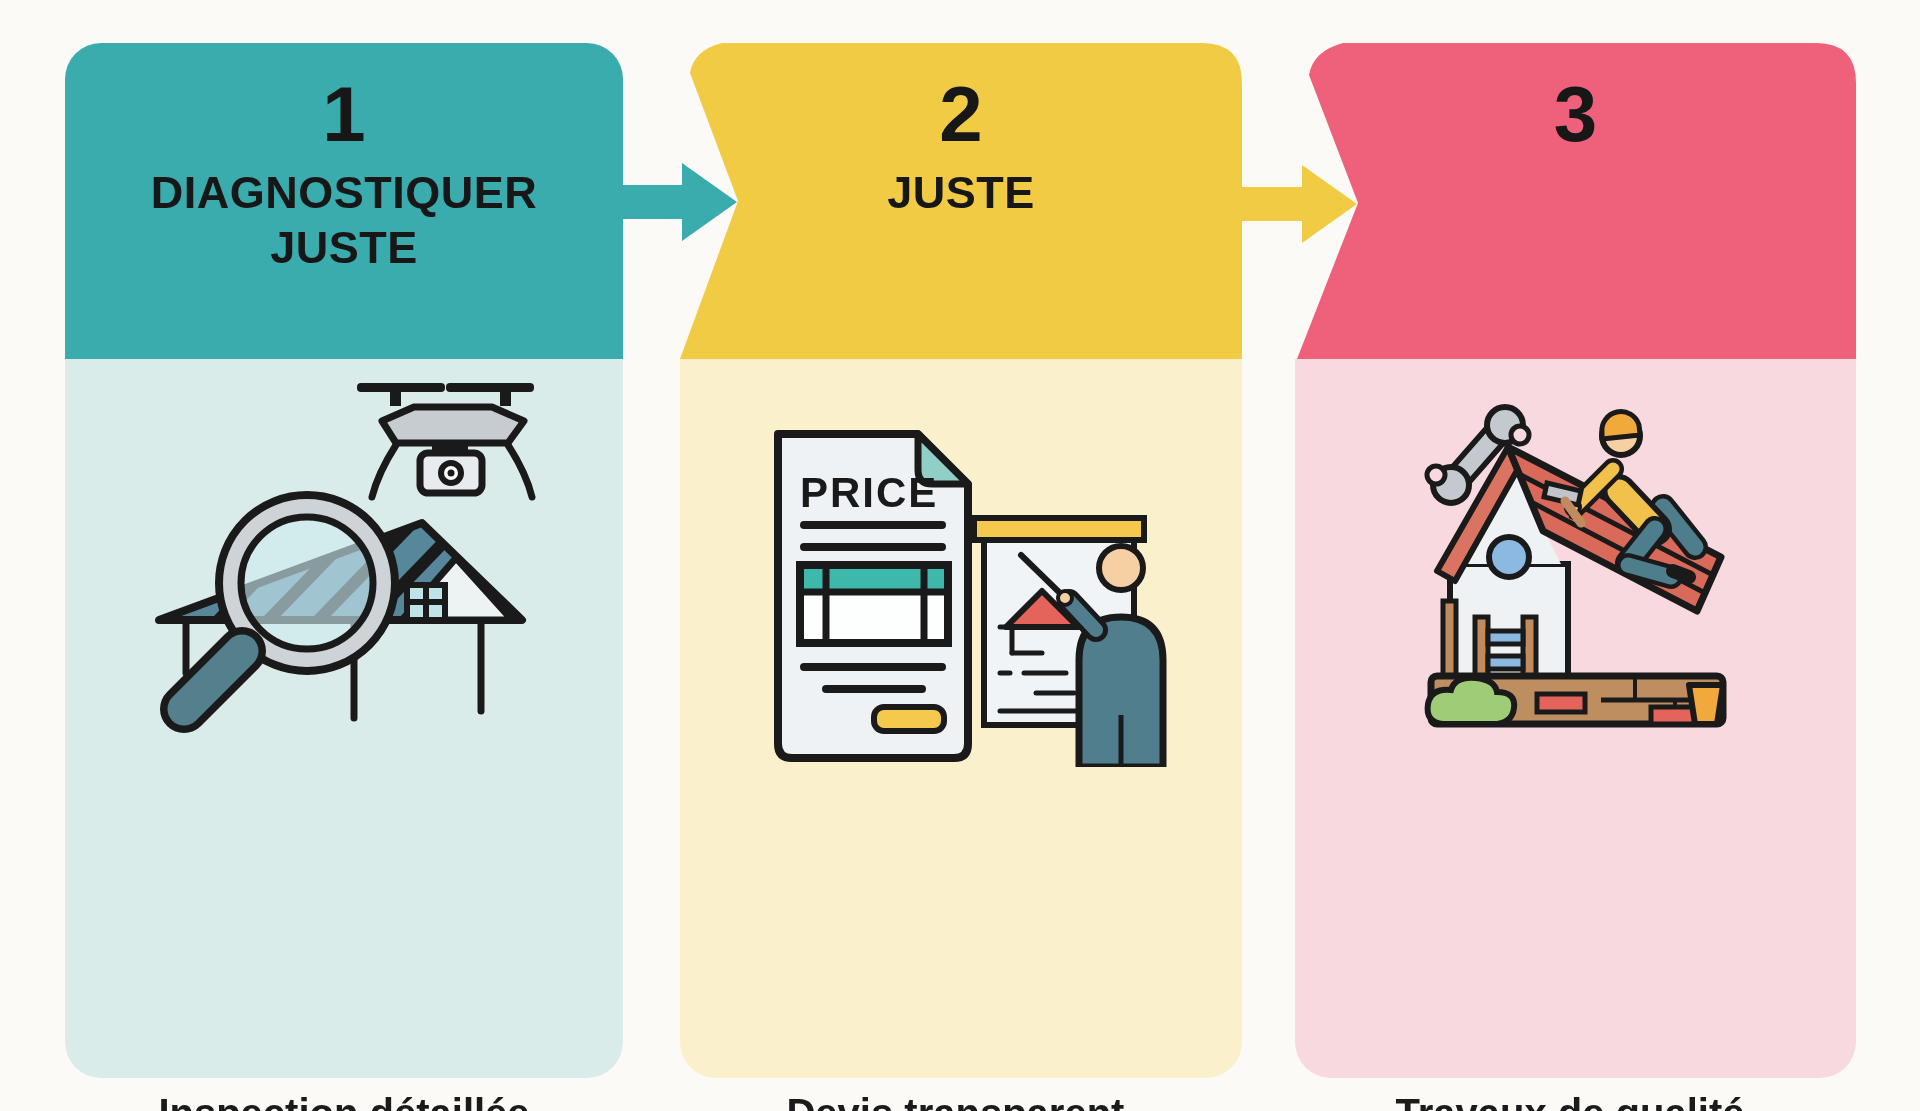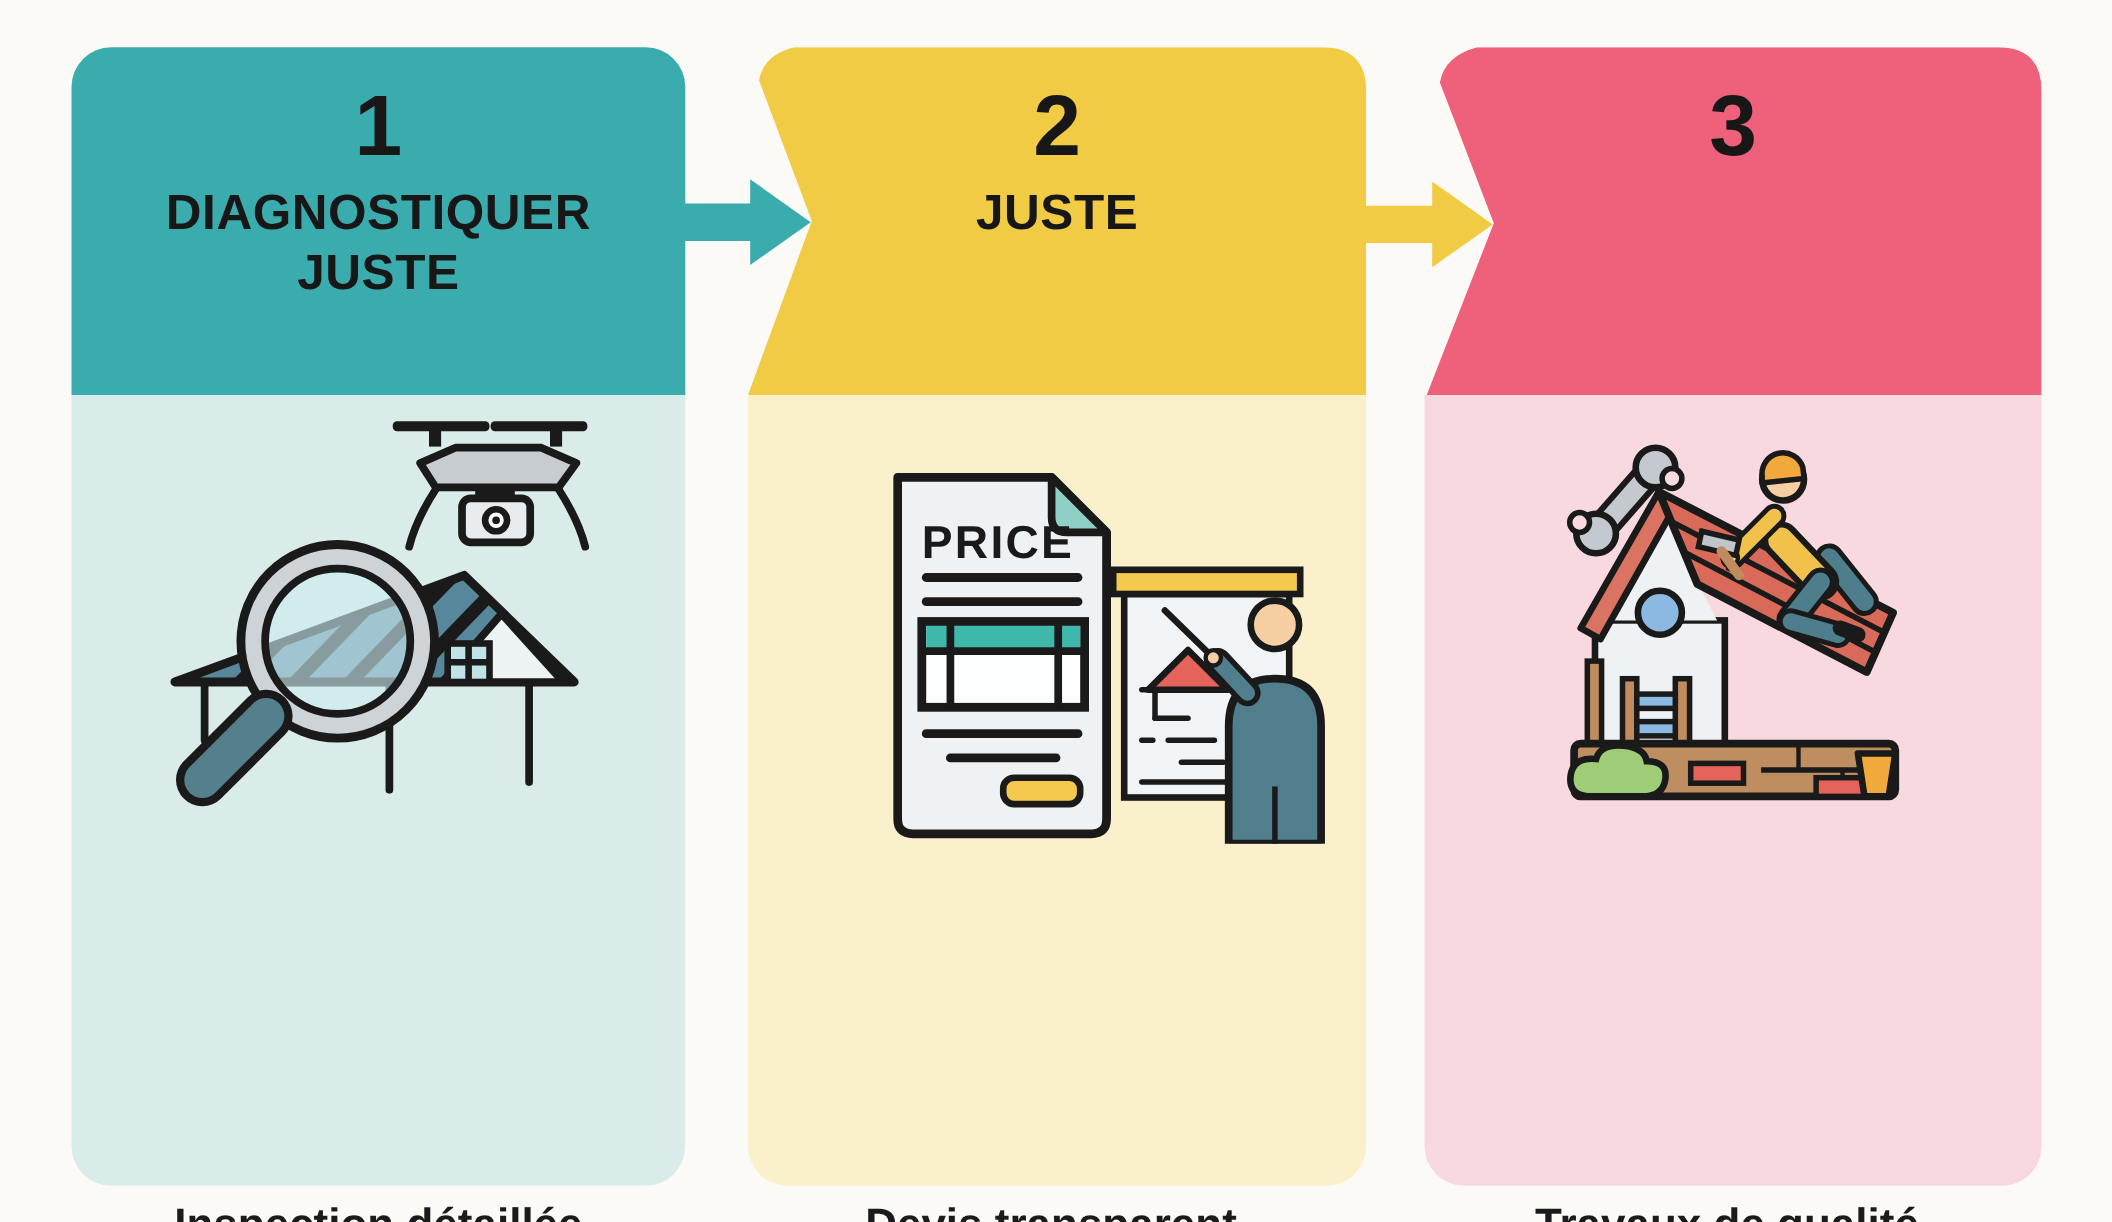--- a/index.html
+++ b/index.html
@@ -110,21 +110,21 @@
         <path d="M42 0 H522 Q562 0 562 40 V316 H0 L58 158 L10 30 Q14 7 42 0 Z" fill="#F2CB45"></path>
       </svg>
       <div class="hd-text">
         <div class="num">2</div>
         <div class="ttl">
           <div>JUSTE</div>
         </div>
       </div>
     </header>
     <div class="bd bd2">
-      <div class="icon-wrap" style="top:56px;justify-content:flex-end;padding-left:56px;">
+      <div class="icon-wrap" style="top:56px;justify-content:center;padding-left:56px;">
         <svg width="430" height="352" viewBox="0 0 430 352">
 
           <g>
             <rect x="210" y="125" width="150" height="185" fill="#F1F4F6" stroke="#1A1A1A" stroke-width="6"></rect>
             <rect x="200" y="103" width="170" height="22" fill="#F5C94E" stroke="#1A1A1A" stroke-width="6"></rect>
             <path d="M232 212 L268 176 L304 212 Z" fill="#E4635A" stroke="#1A1A1A" stroke-width="6" stroke-linejoin="round"></path>
             <g stroke="#1A1A1A" stroke-width="5" stroke-linecap="round" fill="none">
               <path d="M226 212 H312"></path>
               <path d="M238 212 V238"></path>
               <path d="M238 238 H268"></path>

